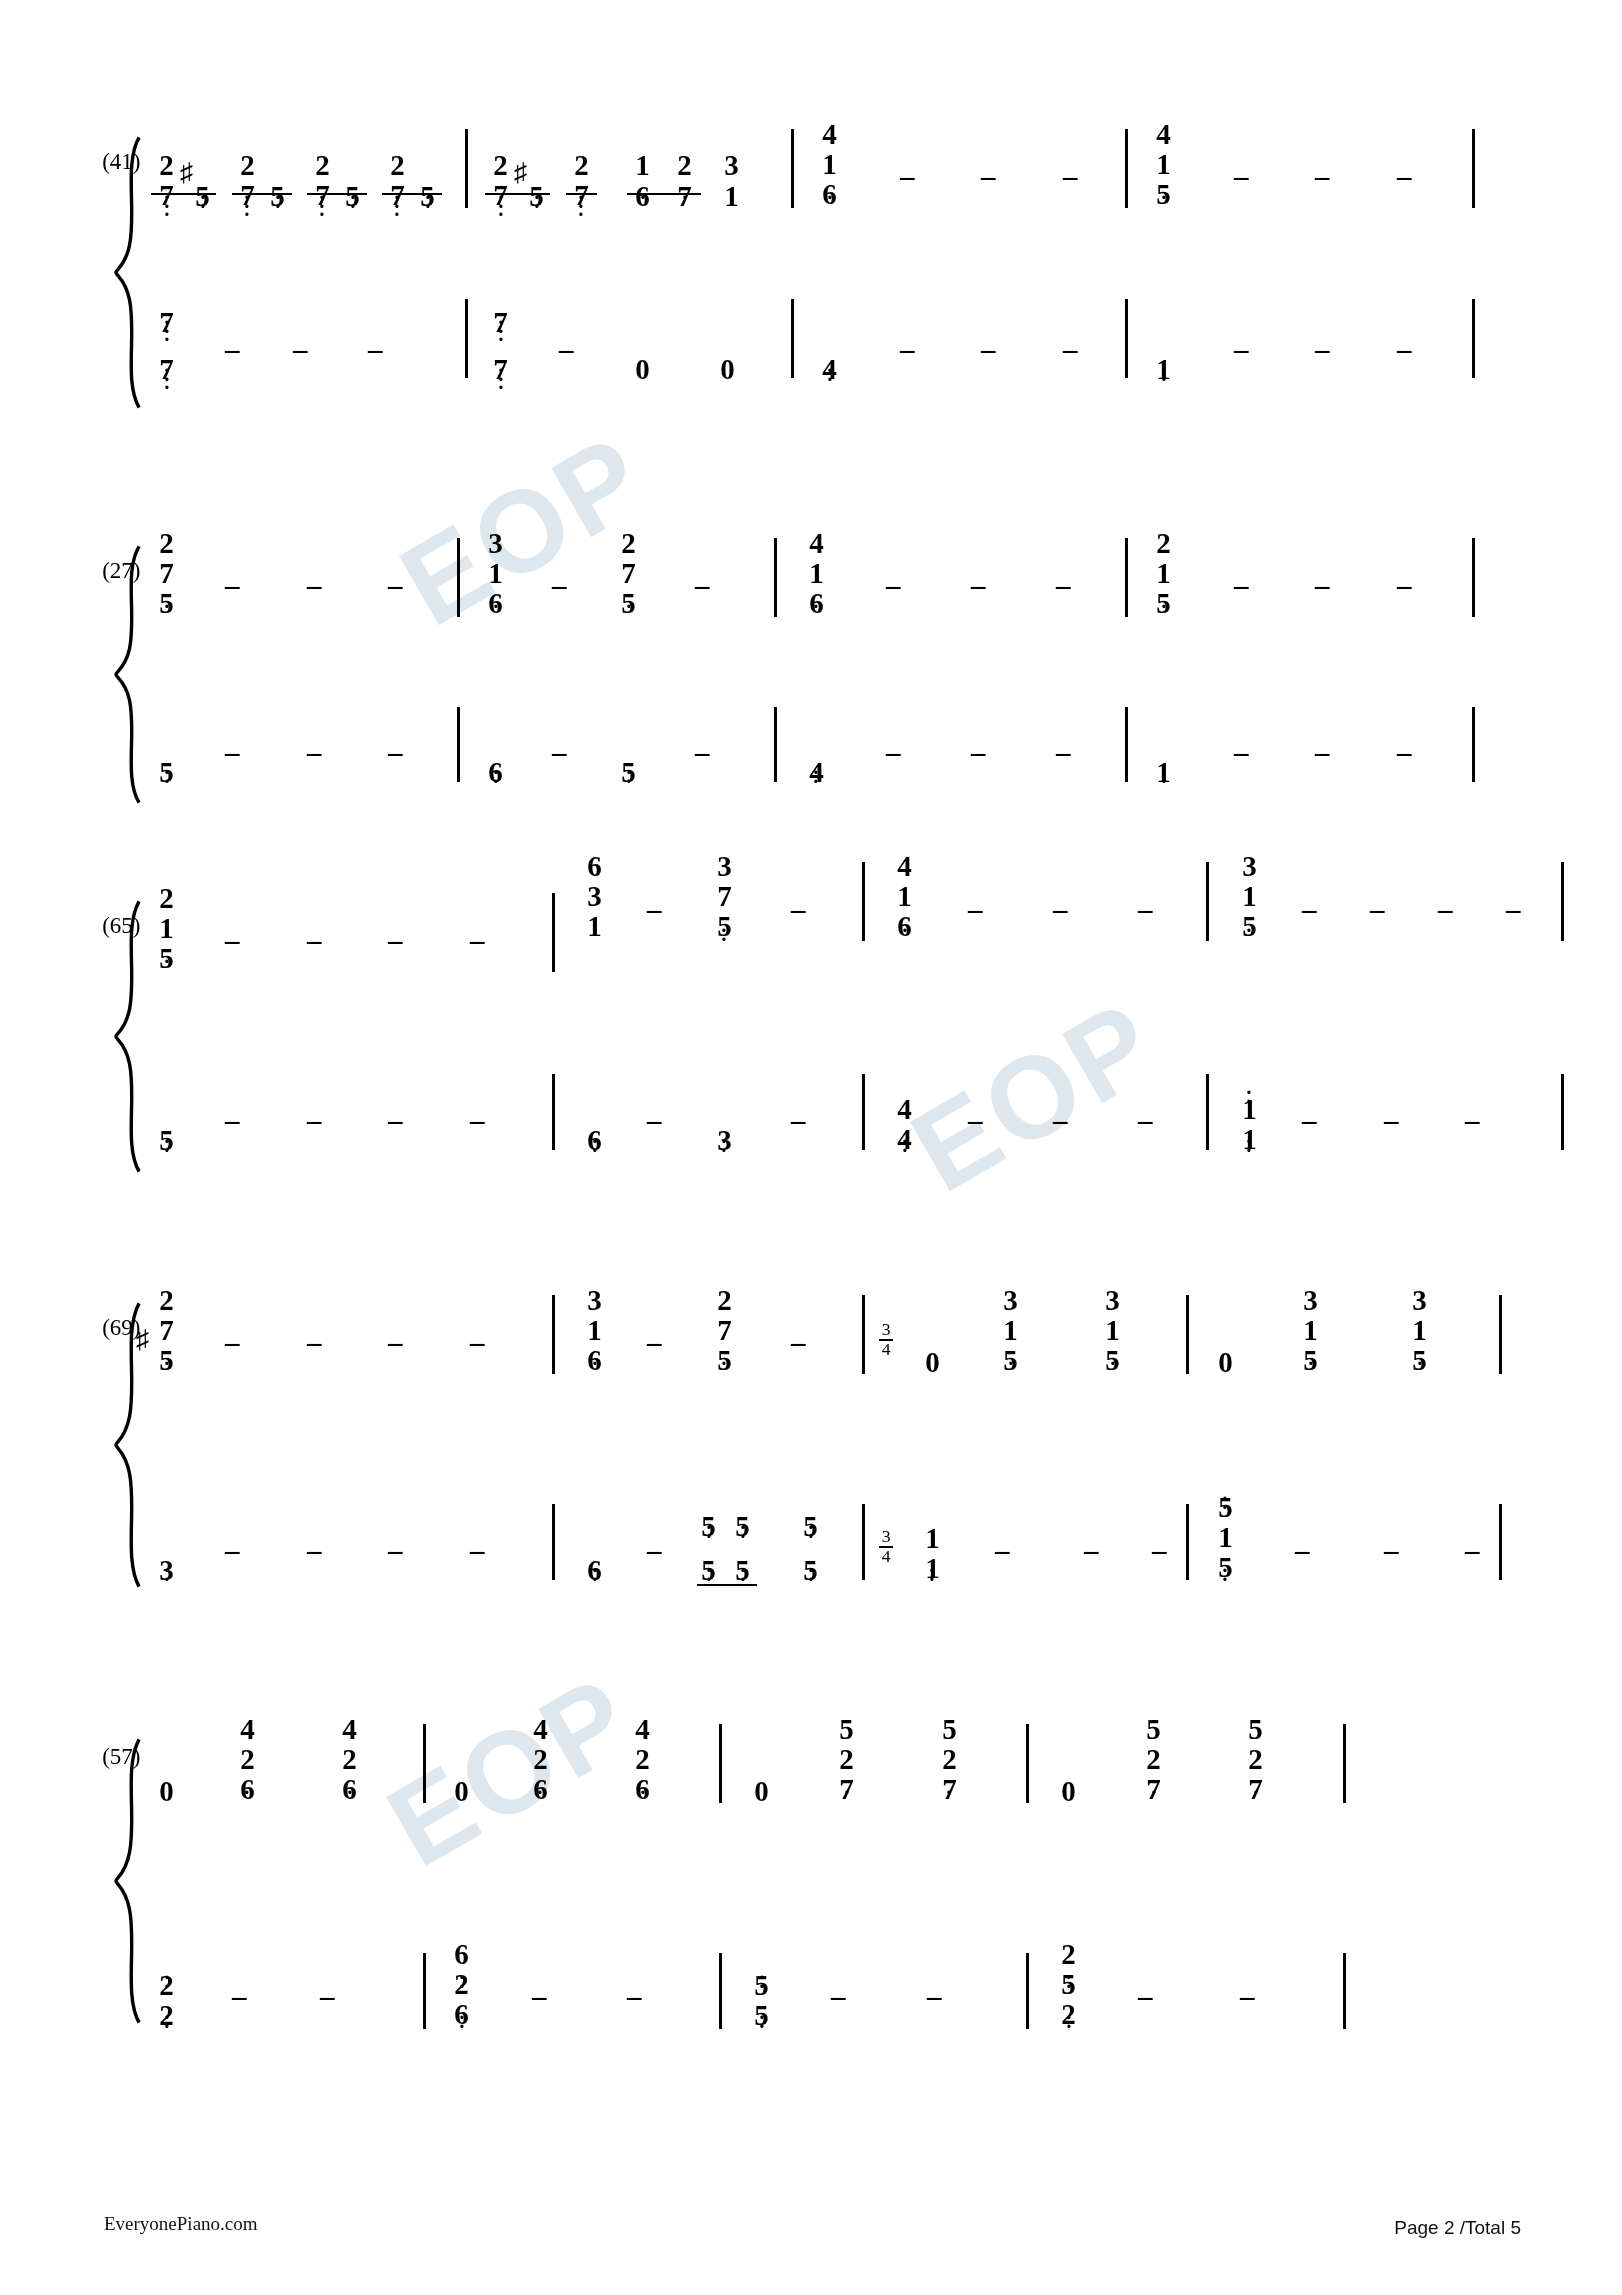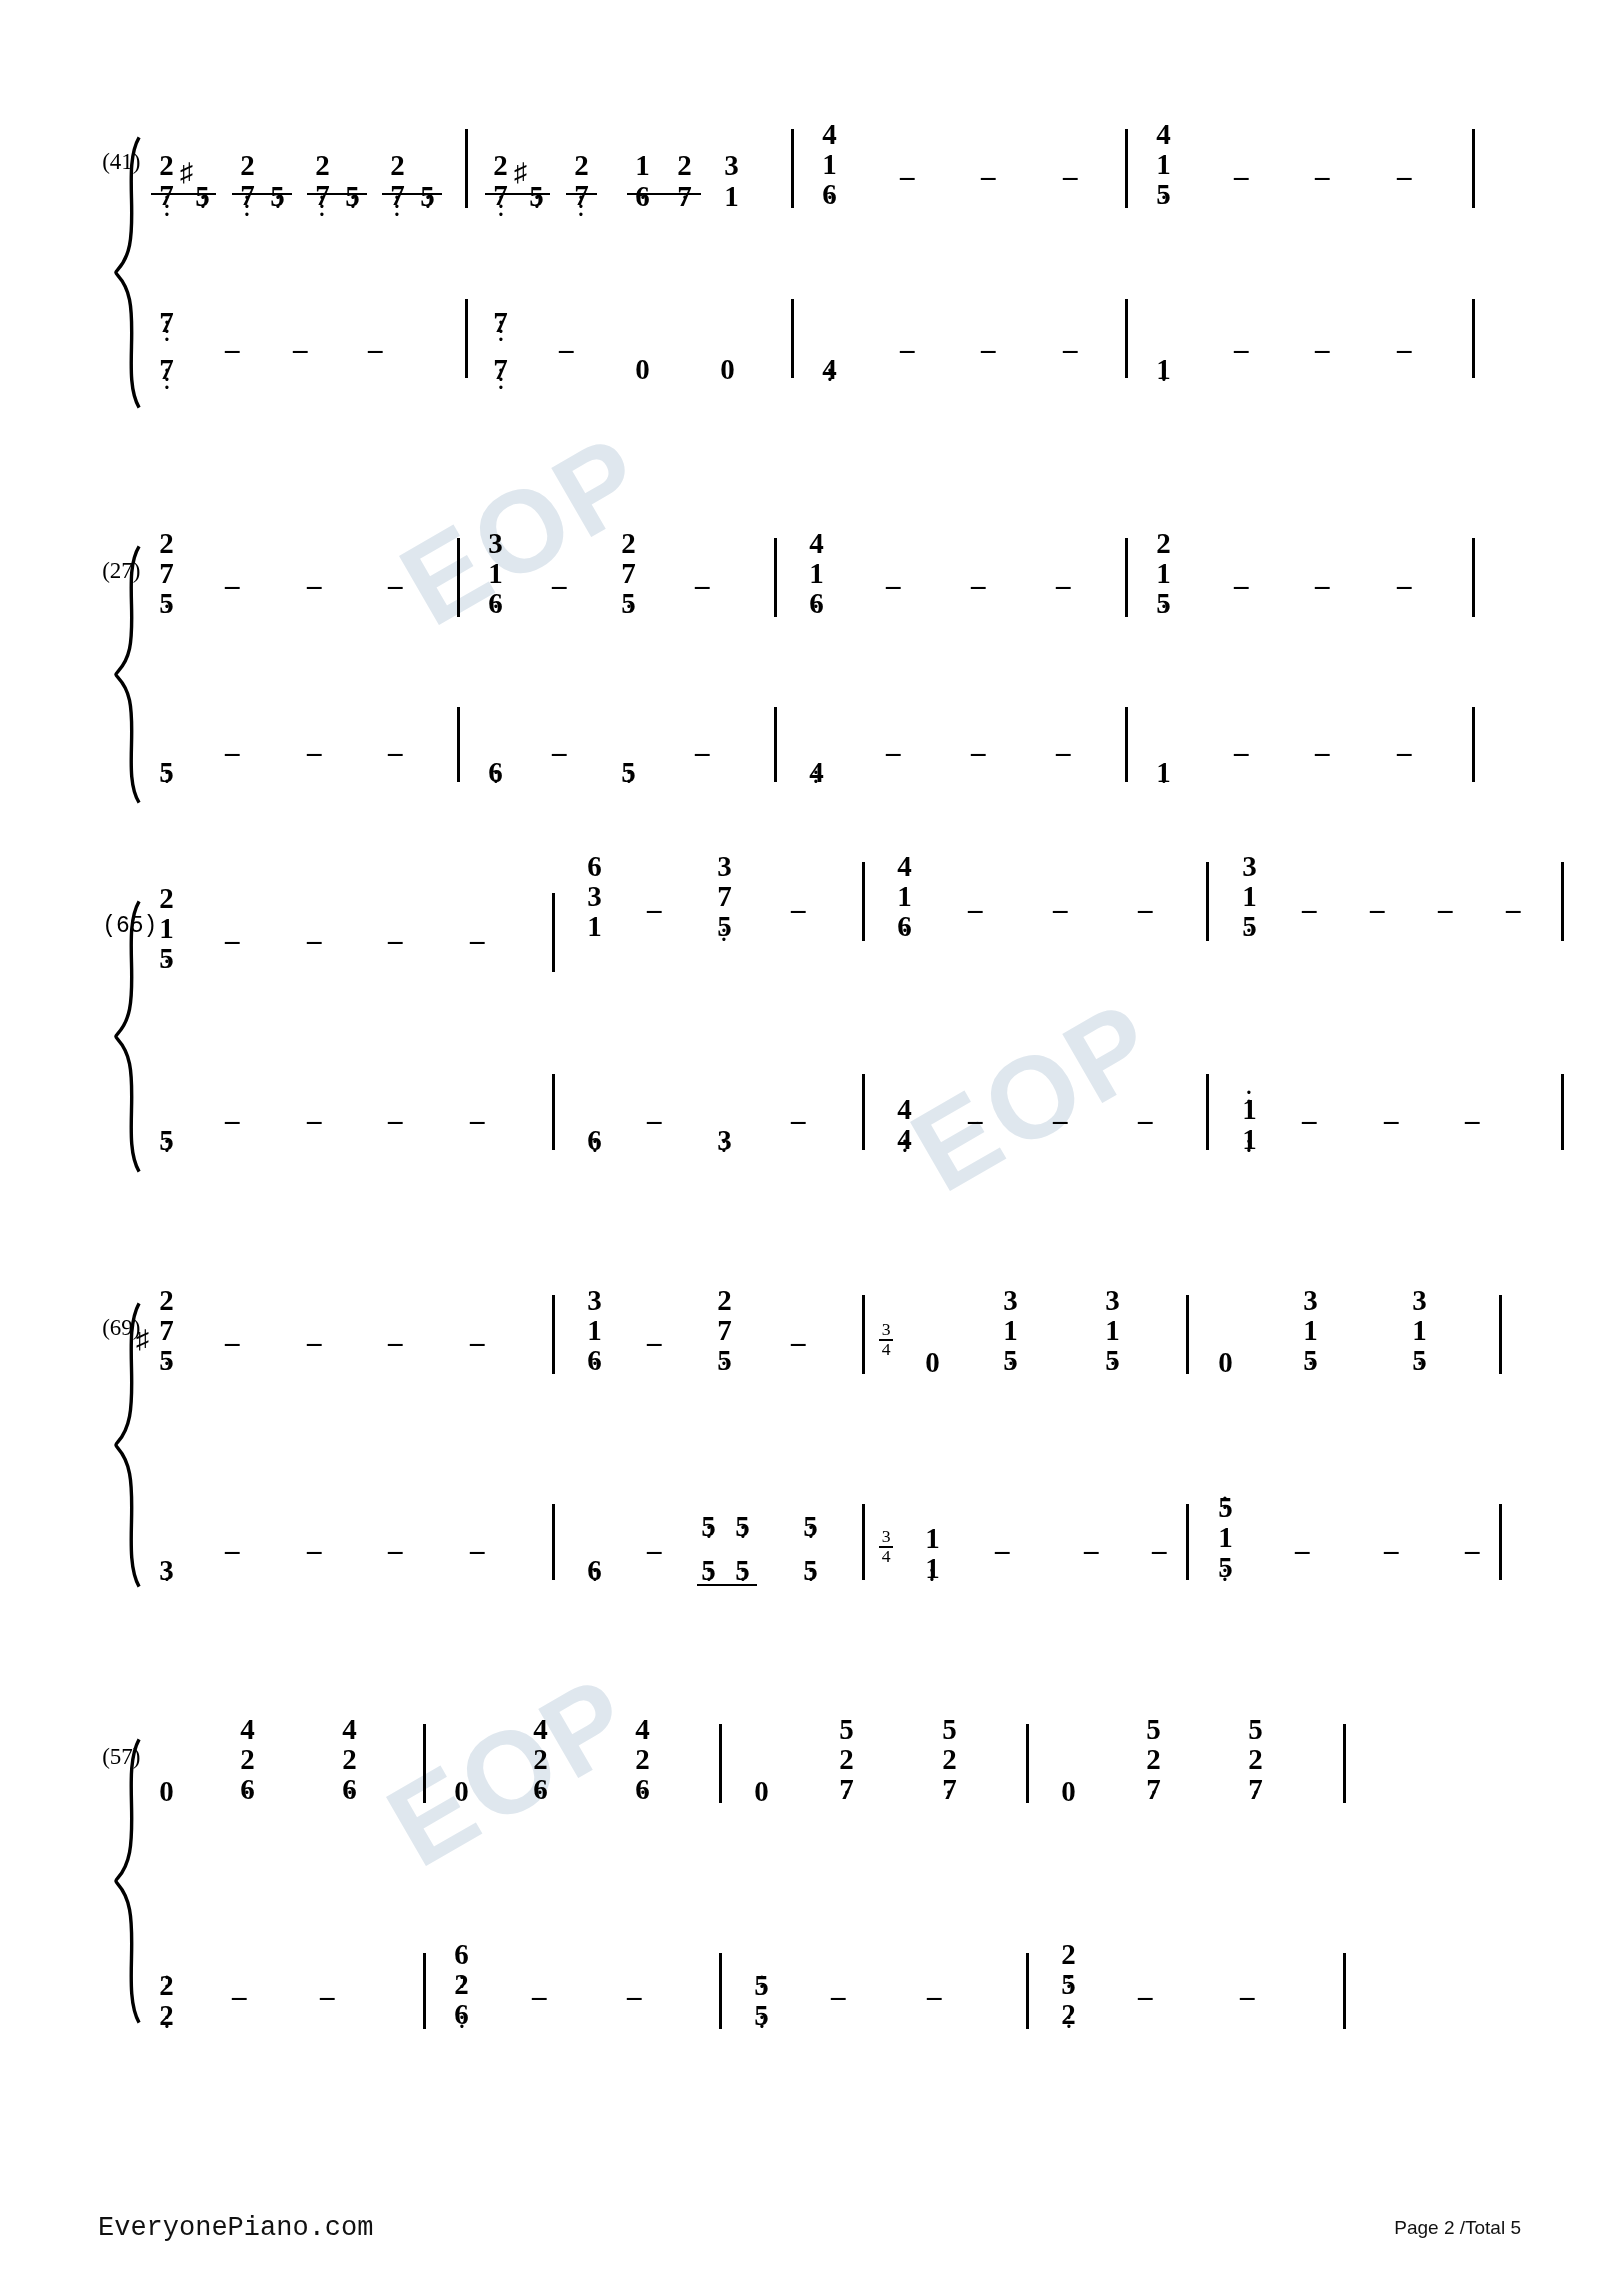--- a/index.html
+++ b/index.html
@@ -32,23 +32,23 @@
 
   
   .footer {
     position:absolute;
     left:0; right:0;
     bottom:41px;
     height:41px;
     z-index:5;
   }
   .footer-left {
-    position:absolute; left:98px; top:0;
-    font-family:Liberation Mono, monospace;
-    font-size:27px;
+    position:absolute; left:104px; top:0;
+    font-family:Liberation Serif, serif;
+    font-size:19px;
     color:#111;
   }
   .footer-right {
     position:absolute; right:102px; top:4.1px;
     font-family:"Liberation Sans", sans-serif;
     font-size:19px;
     color:#111;
   }
 
   
@@ -502,21 +502,21 @@
       </div>
     <div class="dash" style="left:1125px; top:198px;">–</div>
     <div class="dash" style="left:1206px; top:198px;">–</div>
     <div class="dash" style="left:1288px; top:198px;">–</div>
 
     <div class="bar" style="left:1363px; top:169px; height:75px;"></div>
   </div>
 
   <div class="system" style="left:109px; top:893px; width:1404px; height:293px;">
 
-    <div class="mnum" style="left:-6.8px; top:20.4px;font-family:Liberation Mono, monospace;">(65)</div>
+    <div class="mnum" style="left:-6.8px; top:20.4px;">(65)</div>
 
     <div class="brace" style="top:6.8px;">
       <svg width="37" height="273" viewBox="0 0 54 400">
         <path d="M44 2 C22 40 40 110 30 160 C24 190 10 196 10 200 C10 204 24 210 30 240 C40 290 22 360 44 398" fill="none" stroke="#000" stroke-width="5"></path>
       </svg>
     </div>
 
     <div class="col" style="left:42px; top:-31px; width:31px;">
       <span class="n">2</span><span class="n">1</span><span class="n">5</span>
     </div>

